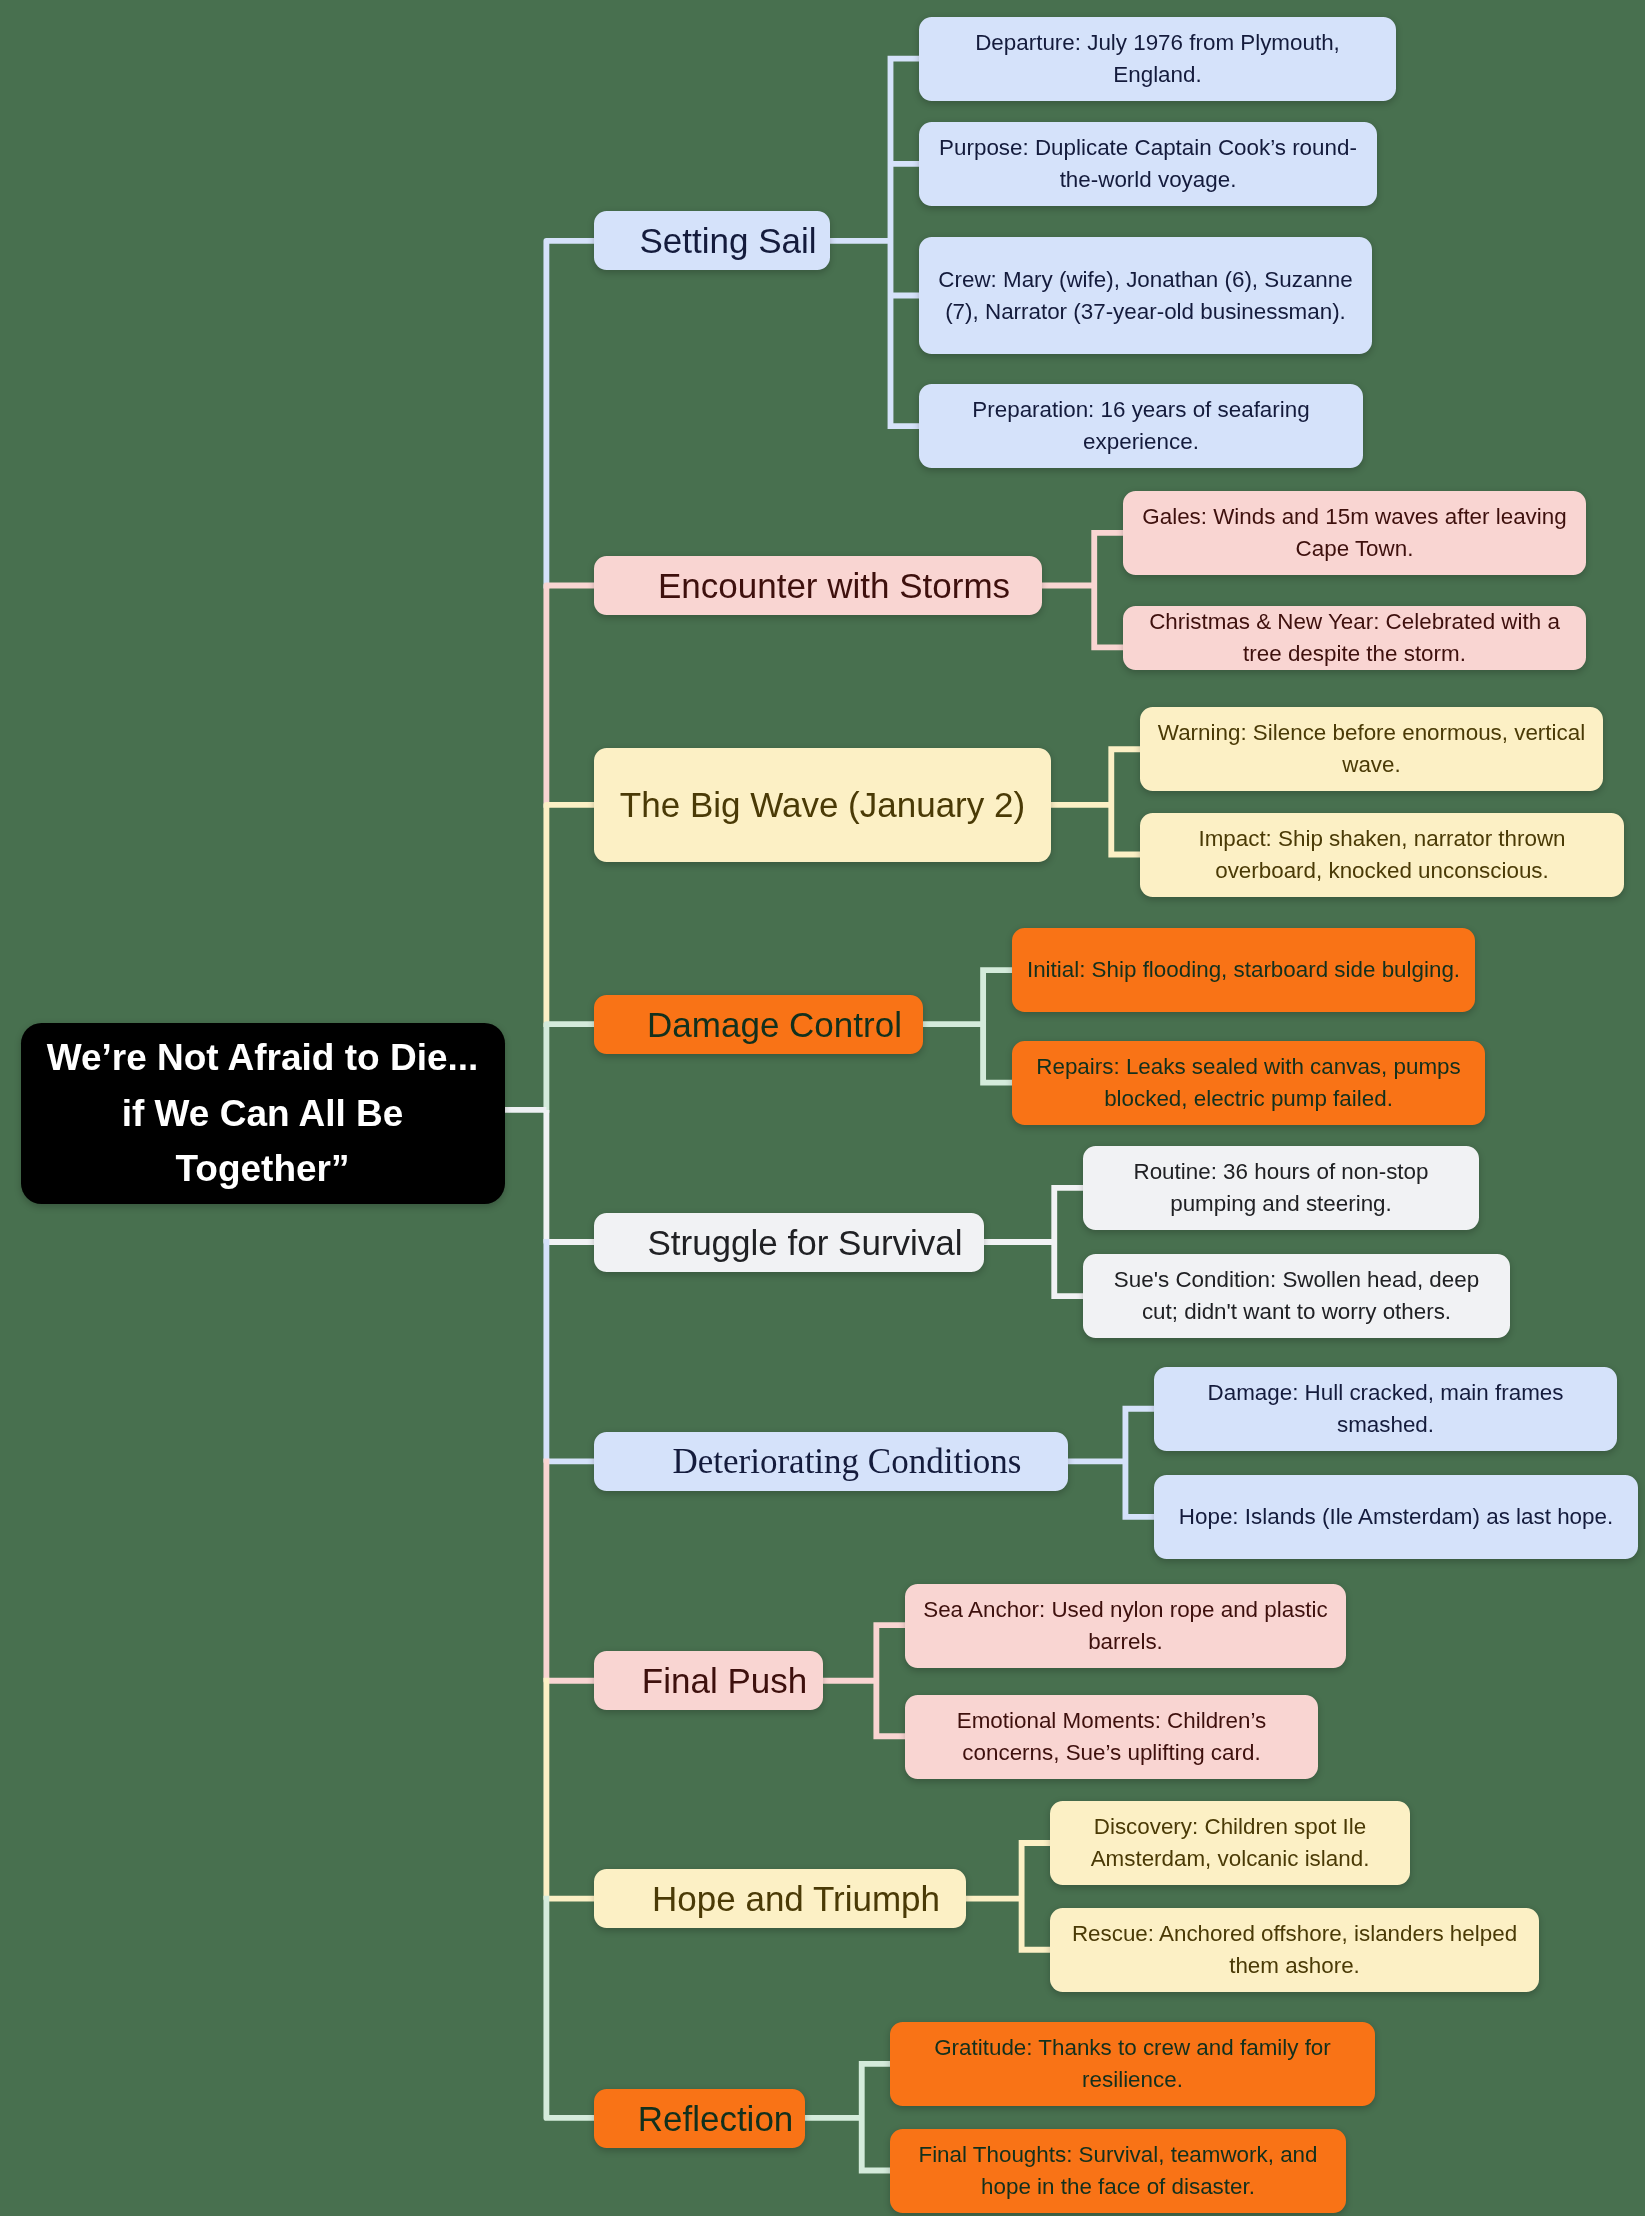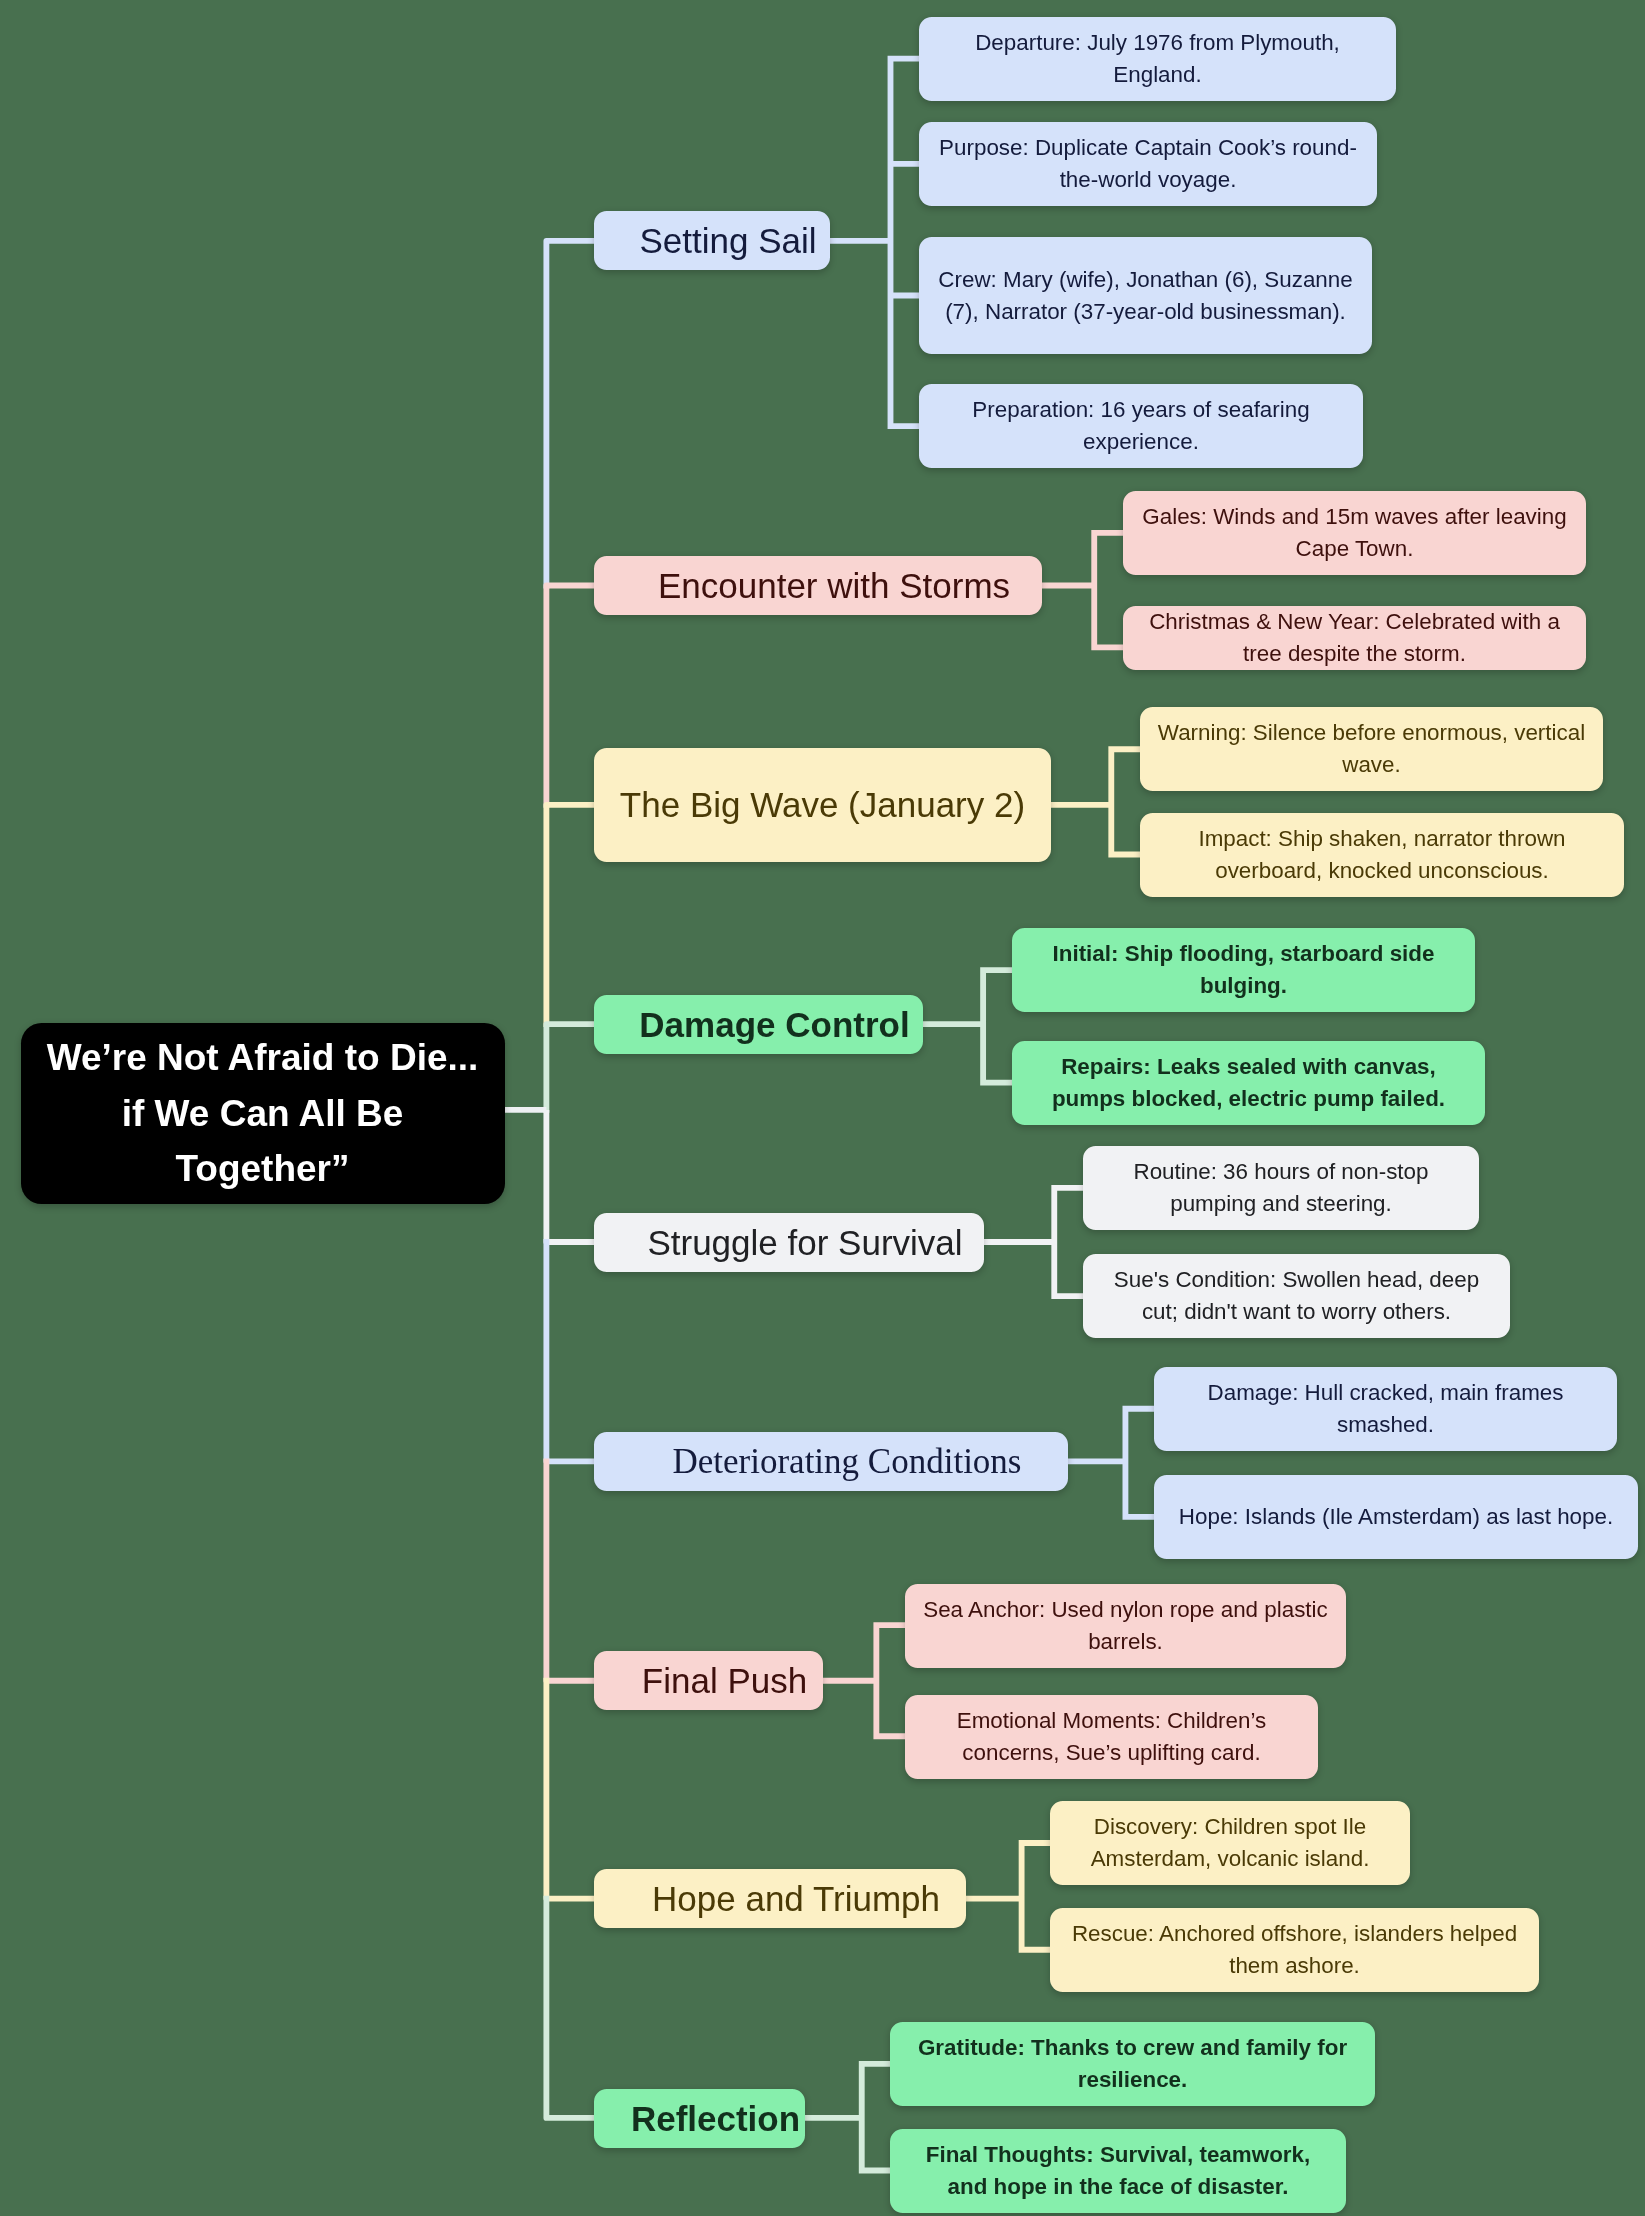--- a/index.html
+++ b/index.html
@@ -19,21 +19,21 @@
   .topic .one-line{white-space:nowrap;margin-left:32px;}
   .child{font-size:22.4px;line-height:1.42;padding:6.8px 13.7px;}
   .central{
     font-size:37px;font-weight:bold;line-height:1.5;
     border-radius:20.5px;padding:11.7px 19.5px;
     background:#000000;color:#ffffff;
   }
   .blue{background:#d5e2fa;color:#141b3c;}
   .pink{background:#f9d5d2;color:#3e100d;}
   .yellow{background:#fcf0c5;color:#4a3a06;}
-  .mint{background:#86efac;color:#12301d;font-weight:bold;}
+  .mint{background:#f97316;color:#12301d;}
   .gray{background:#f1f2f4;color:#202124;}
 </style>
 </head>
 <body>
 
 <div class="canvas" style="background: rgb(72, 112, 79);">
 
   <svg class="connectors" width="1645" height="2216" viewBox="0 0 3375 4546" fill="none" stroke-width="12" stroke-linecap="square" stroke-linejoin="round">
 
     <path d="M 1224 494 H 1121 V 1201" stroke="#d5e2fa"></path>

